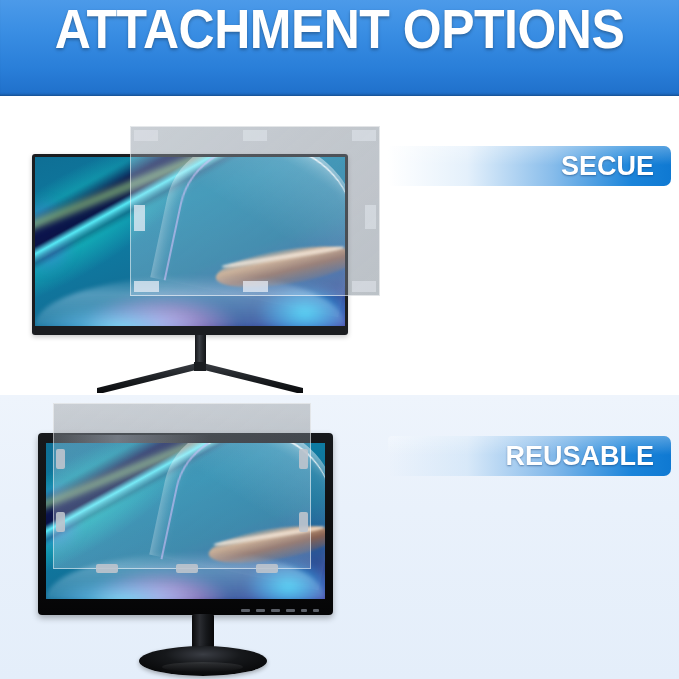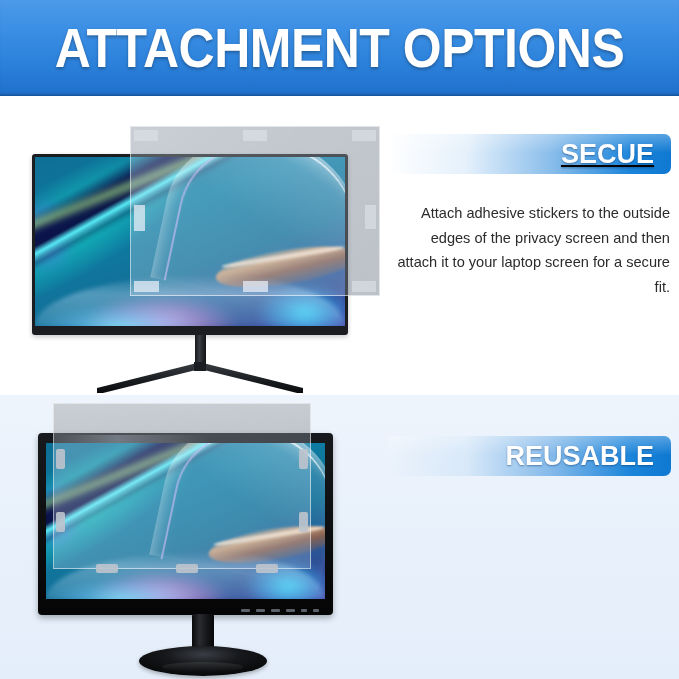--- a/index.html
+++ b/index.html
@@ -8,21 +8,21 @@
     background:#ffffff;
     font-family:"Liberation Sans", sans-serif;
   }
   .page{position:relative;width:679px;height:679px;overflow:hidden;background:#fff;}
 
   
   .banner{
     position:absolute;left:0;top:0;width:679px;height:96px;
     background:linear-gradient(180deg,#4c9ae9 0%,#3b8fe4 30%,#2a7fd9 70%,#1f6fca 100%);
     box-shadow:inset 0 -3px 3px -2px rgba(0,0,0,.35);
-    display:flex;align-items:center;justify-content:center;
+    display:flex;align-items:flex-start;justify-content:center;
   }
   .banner-title{
     font-size:50px;font-weight:bold;color:#ffffff;
     letter-spacing:-0.5px;
     font-family:"Liberation Sans", sans-serif;
     transform:scaleY(1.12);
     text-shadow:0 2px 3px rgba(0,0,0,.28), 0 0 1px rgba(0,0,0,.2);
     white-space:nowrap;
   }
 
@@ -36,22 +36,22 @@
   .info{position:absolute;right:0;top:0;width:291px;height:100%;}
 
   
   .label-bar{
     position:absolute;right:8px;width:283px;height:40px;
     border-radius:4px 7px 7px 4px;
     display:flex;align-items:center;justify-content:flex-end;
     box-sizing:border-box;padding-right:17px;
     overflow:hidden;
   }
-  .label-bar.s1{top:38px;
-    background:linear-gradient(90deg,rgba(255,255,255,0) 0%,rgba(206,228,248,.55) 28%,rgba(126,183,233,.92) 58%,#1a84da 86%,#0f79d2 100%);text-decoration:underline;}
+  .label-bar.s1{top:50px;
+    background:linear-gradient(90deg,rgba(255,255,255,0) 0%,rgba(206,228,248,.55) 28%,rgba(126,183,233,.92) 58%,#1a84da 86%,#0f79d2 100%);}
   .label-bar.s2{top:41px;
     background:linear-gradient(90deg,rgba(232,241,251,0) 0%,rgba(203,226,247,.6) 28%,rgba(122,180,232,.92) 58%,#1a84da 86%,#0f79d2 100%);}
   .label-bar::after{
     content:"";position:absolute;left:0;top:0;right:0;height:48%;
     background:linear-gradient(180deg,rgba(255,255,255,.30),rgba(255,255,255,0));
     pointer-events:none;
   }
   .label-text{
     position:relative;z-index:2;
     font-size:27px;font-weight:bold;color:#ffffff;
@@ -276,21 +276,20 @@
             <path d="M97 0 h12 v9 h-12 z" fill="#1a1d21"></path>
           </svg>
         </div>
       </div>
     </div>
 
     <div class="info">
       <div class="label-bar s1">
         <span class="label-text">SECUE</span>
       </div>
-      <div class="body-copy s1">Attach adhesive stickers to the outside edges of the privacy screen and then attach it to your laptop screen for a secure fit.</div>
     </div>
   </div>
 
   <div class="section section-2">
 
     <div class="stage">
       <div class="mon2-wrap">
 
         <div class="privacy2"></div>
 

